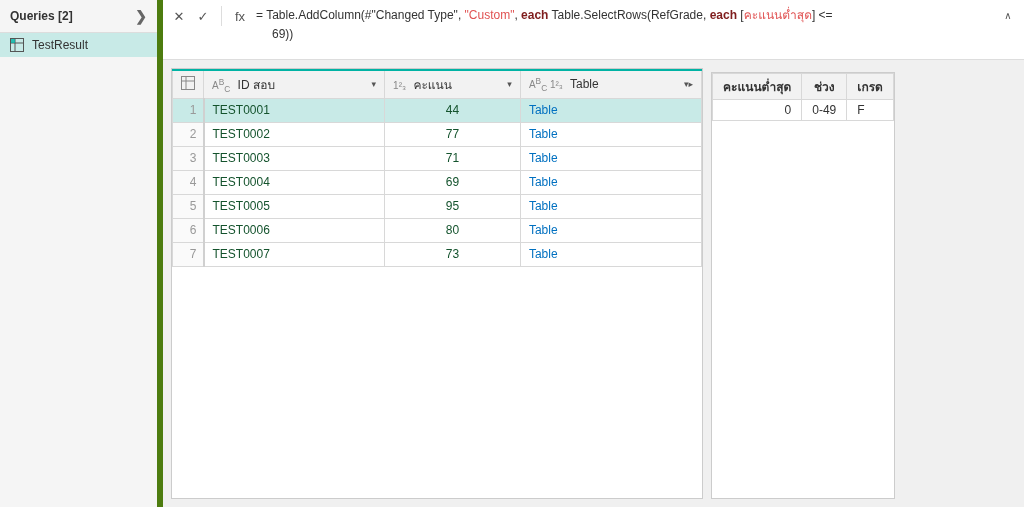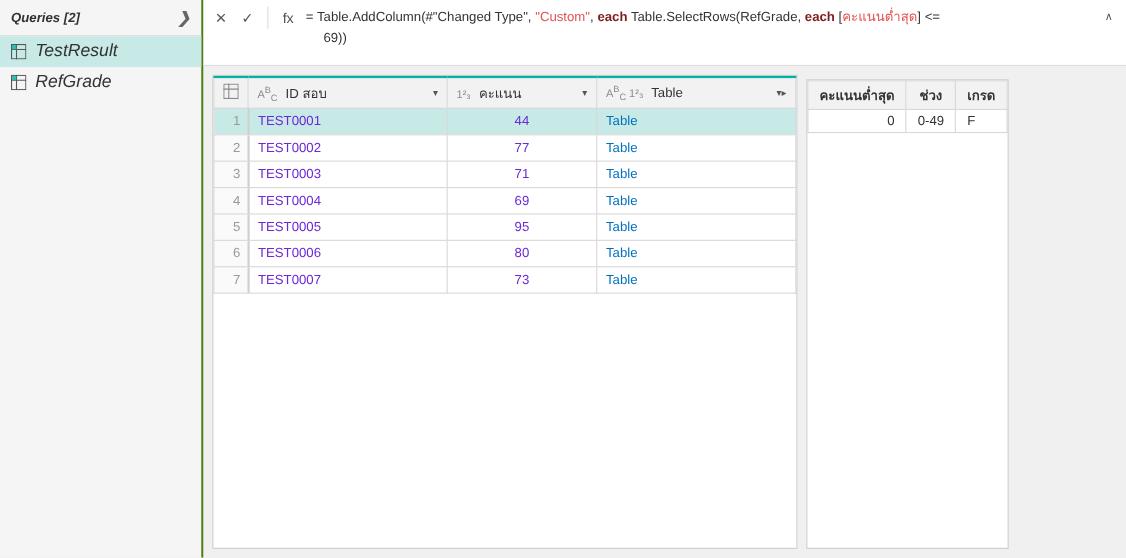--- a/index.html
+++ b/index.html
@@ -8,27 +8,26 @@
       font-size: 13px;
       background: #f0f0f0;
       display: flex;
       width: 1024px;
       height: 507px;
       overflow: hidden;
     }
 
     
     .sidebar {
-      width: 185px;
+      width: 163px;
       background: #f5f5f5;
-      border-right: 2px solid #4d7c0f;
+      border-right: 6px solid #4d7c0f;
       display: flex;
       flex-direction: column;
       flex-shrink: 0;
-      font-style: italic;
     }
     .sidebar-header {
       display: flex;
       align-items: center;
       justify-content: space-between;
       padding: 8px 10px;
       font-size: 12px;
       font-weight: 600;
       color: #333;
       border-bottom: 1px solid #ddd;
@@ -37,21 +36,21 @@
       cursor: pointer;
       color: #666;
       font-size: 14px;
     }
     .sidebar-item {
       display: flex;
       align-items: center;
       padding: 5px 10px;
       cursor: pointer;
       color: #333;
-      font-size: 16px;
+      font-size: 12px;
     }
     .sidebar-item.active {
       background: #c8eae7;
     }
     .sidebar-item-icon {
       width: 16px;
       height: 14px;
       margin-right: 6px;
       flex-shrink: 0;
     }
@@ -164,21 +163,21 @@
       color: #888;
       margin-right: 4px;
     }
     .main-table thead tr th .filter-icon {
       font-size: 9px;
       color: #555;
       cursor: pointer;
     }
     .main-table tbody tr td {
       height: 24px;
-      color: #6d28d9;
+      color: #14532d;
     }
     .main-table tbody tr td.row-num {
       color: #999;
       text-align: right;
       background: #fafafa;
       width: 24px;
       padding: 3px 6px;
       border-right: 2px solid #d0d0d0;
     }
     .main-table tbody tr td.num-cell {
@@ -240,31 +239,20 @@
   <div class="sidebar-item active">
     <span class="sidebar-item-icon">
       <svg width="14" height="14" viewBox="0 0 14 14">
         <rect x="0.5" y="0.5" width="13" height="13" fill="none" stroke="#555" stroke-width="1"></rect>
         <line x1="0" y1="5" x2="14" y2="5" stroke="#555" stroke-width="1"></line>
         <line x1="5" y1="0" x2="5" y2="14" stroke="#555" stroke-width="1"></line>
         <rect x="1" y="1" width="4" height="4" fill="#00b3a4" opacity="0.8"></rect>
       </svg>
     </span>
     <span>TestResult</span>
-  </div>
-  <div class="sidebar-item">
-    <span class="sidebar-item-icon">
-      <svg width="14" height="14" viewBox="0 0 14 14">
-        <rect x="0.5" y="0.5" width="13" height="13" fill="none" stroke="#555" stroke-width="1"></rect>
-        <line x1="0" y1="5" x2="14" y2="5" stroke="#555" stroke-width="1"></line>
-        <line x1="5" y1="0" x2="5" y2="14" stroke="#555" stroke-width="1"></line>
-        <rect x="1" y="1" width="4" height="4" fill="#00b3a4" opacity="0.8"></rect>
-      </svg>
-    </span>
-    <span>RefGrade</span>
   </div>
 </div>
 
 <div class="main">
 
   <div class="formula-bar">
     <div class="formula-bar-buttons">
       <button class="formula-btn">✕</button>
       <button class="formula-btn">✓</button>
       <div class="formula-divider"></div>

